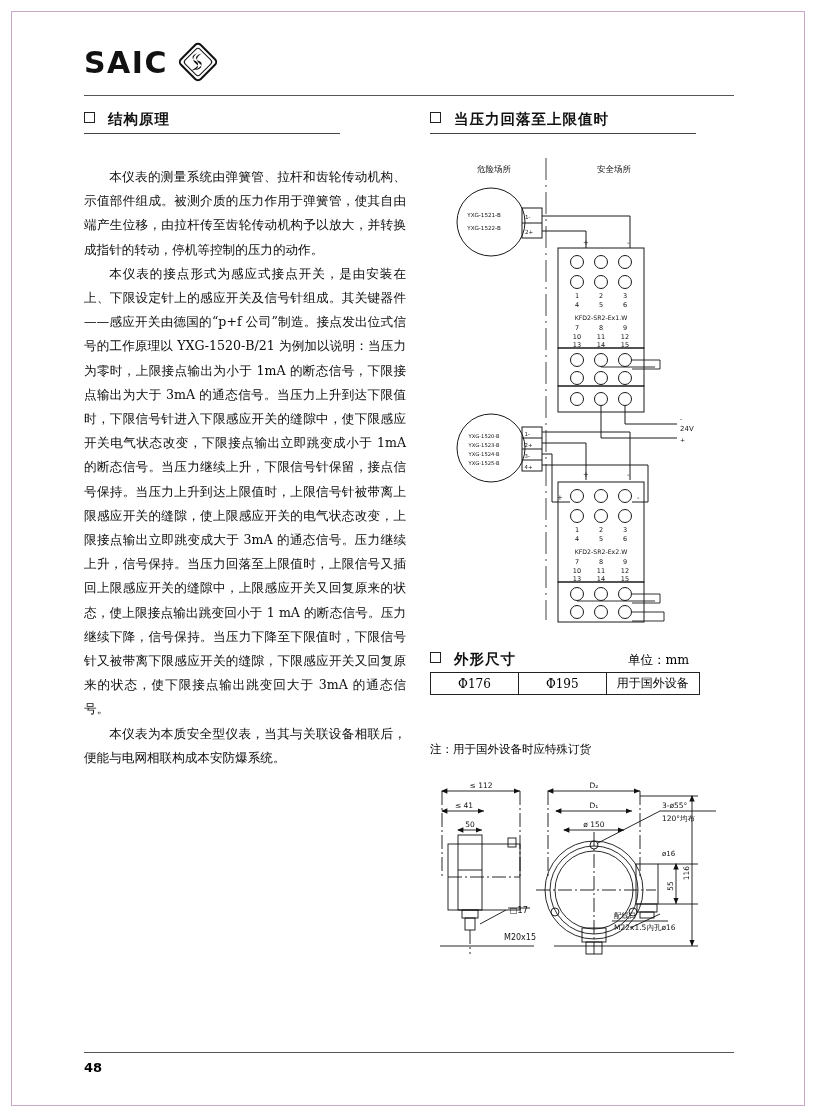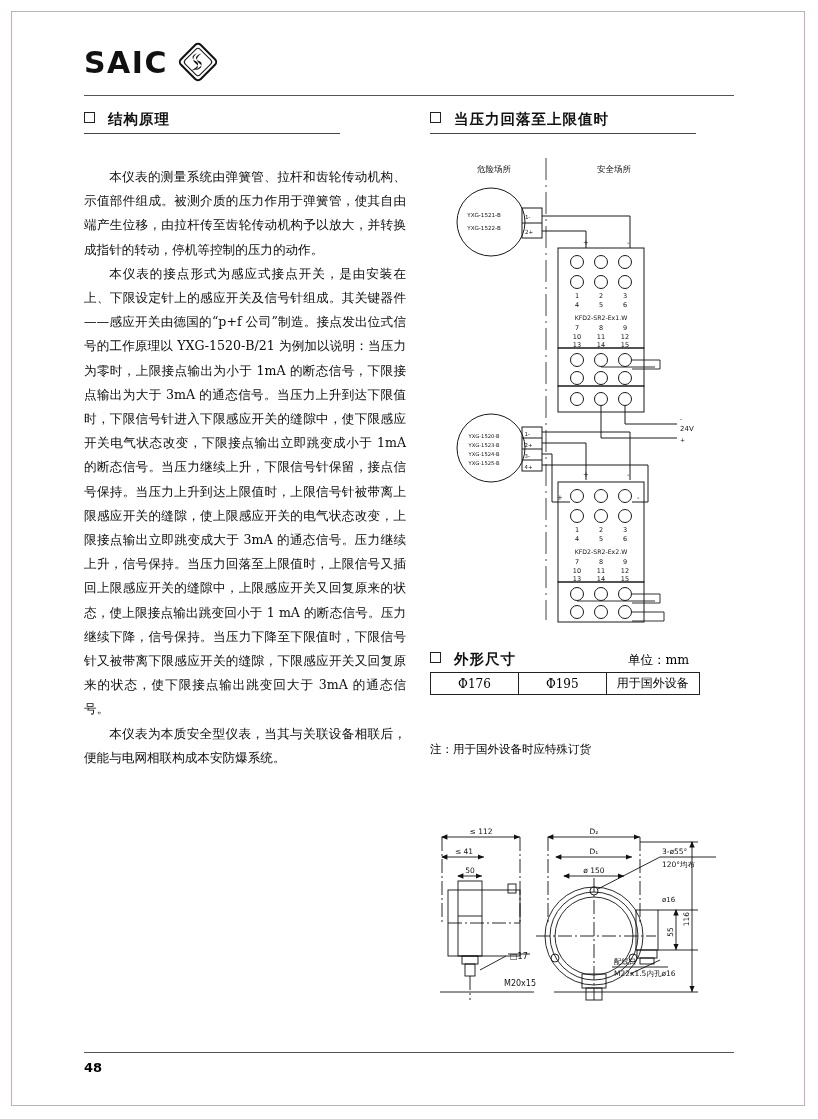--- a/index.html
+++ b/index.html
@@ -160,21 +160,20 @@
     font-size: 11.5px;
   }
 
   
   #outline-drawing {
     position: absolute;
     left: 424px;
     top: 778px;
     width: 306px;
     height: 250px;
-    margin-top: 46px;
   }
 
   
   #footer-rule {
     position: absolute;
     left: 84px;
     top: 1052px;
     width: 650px;
     border-top: 1.3px solid #555;
   }

